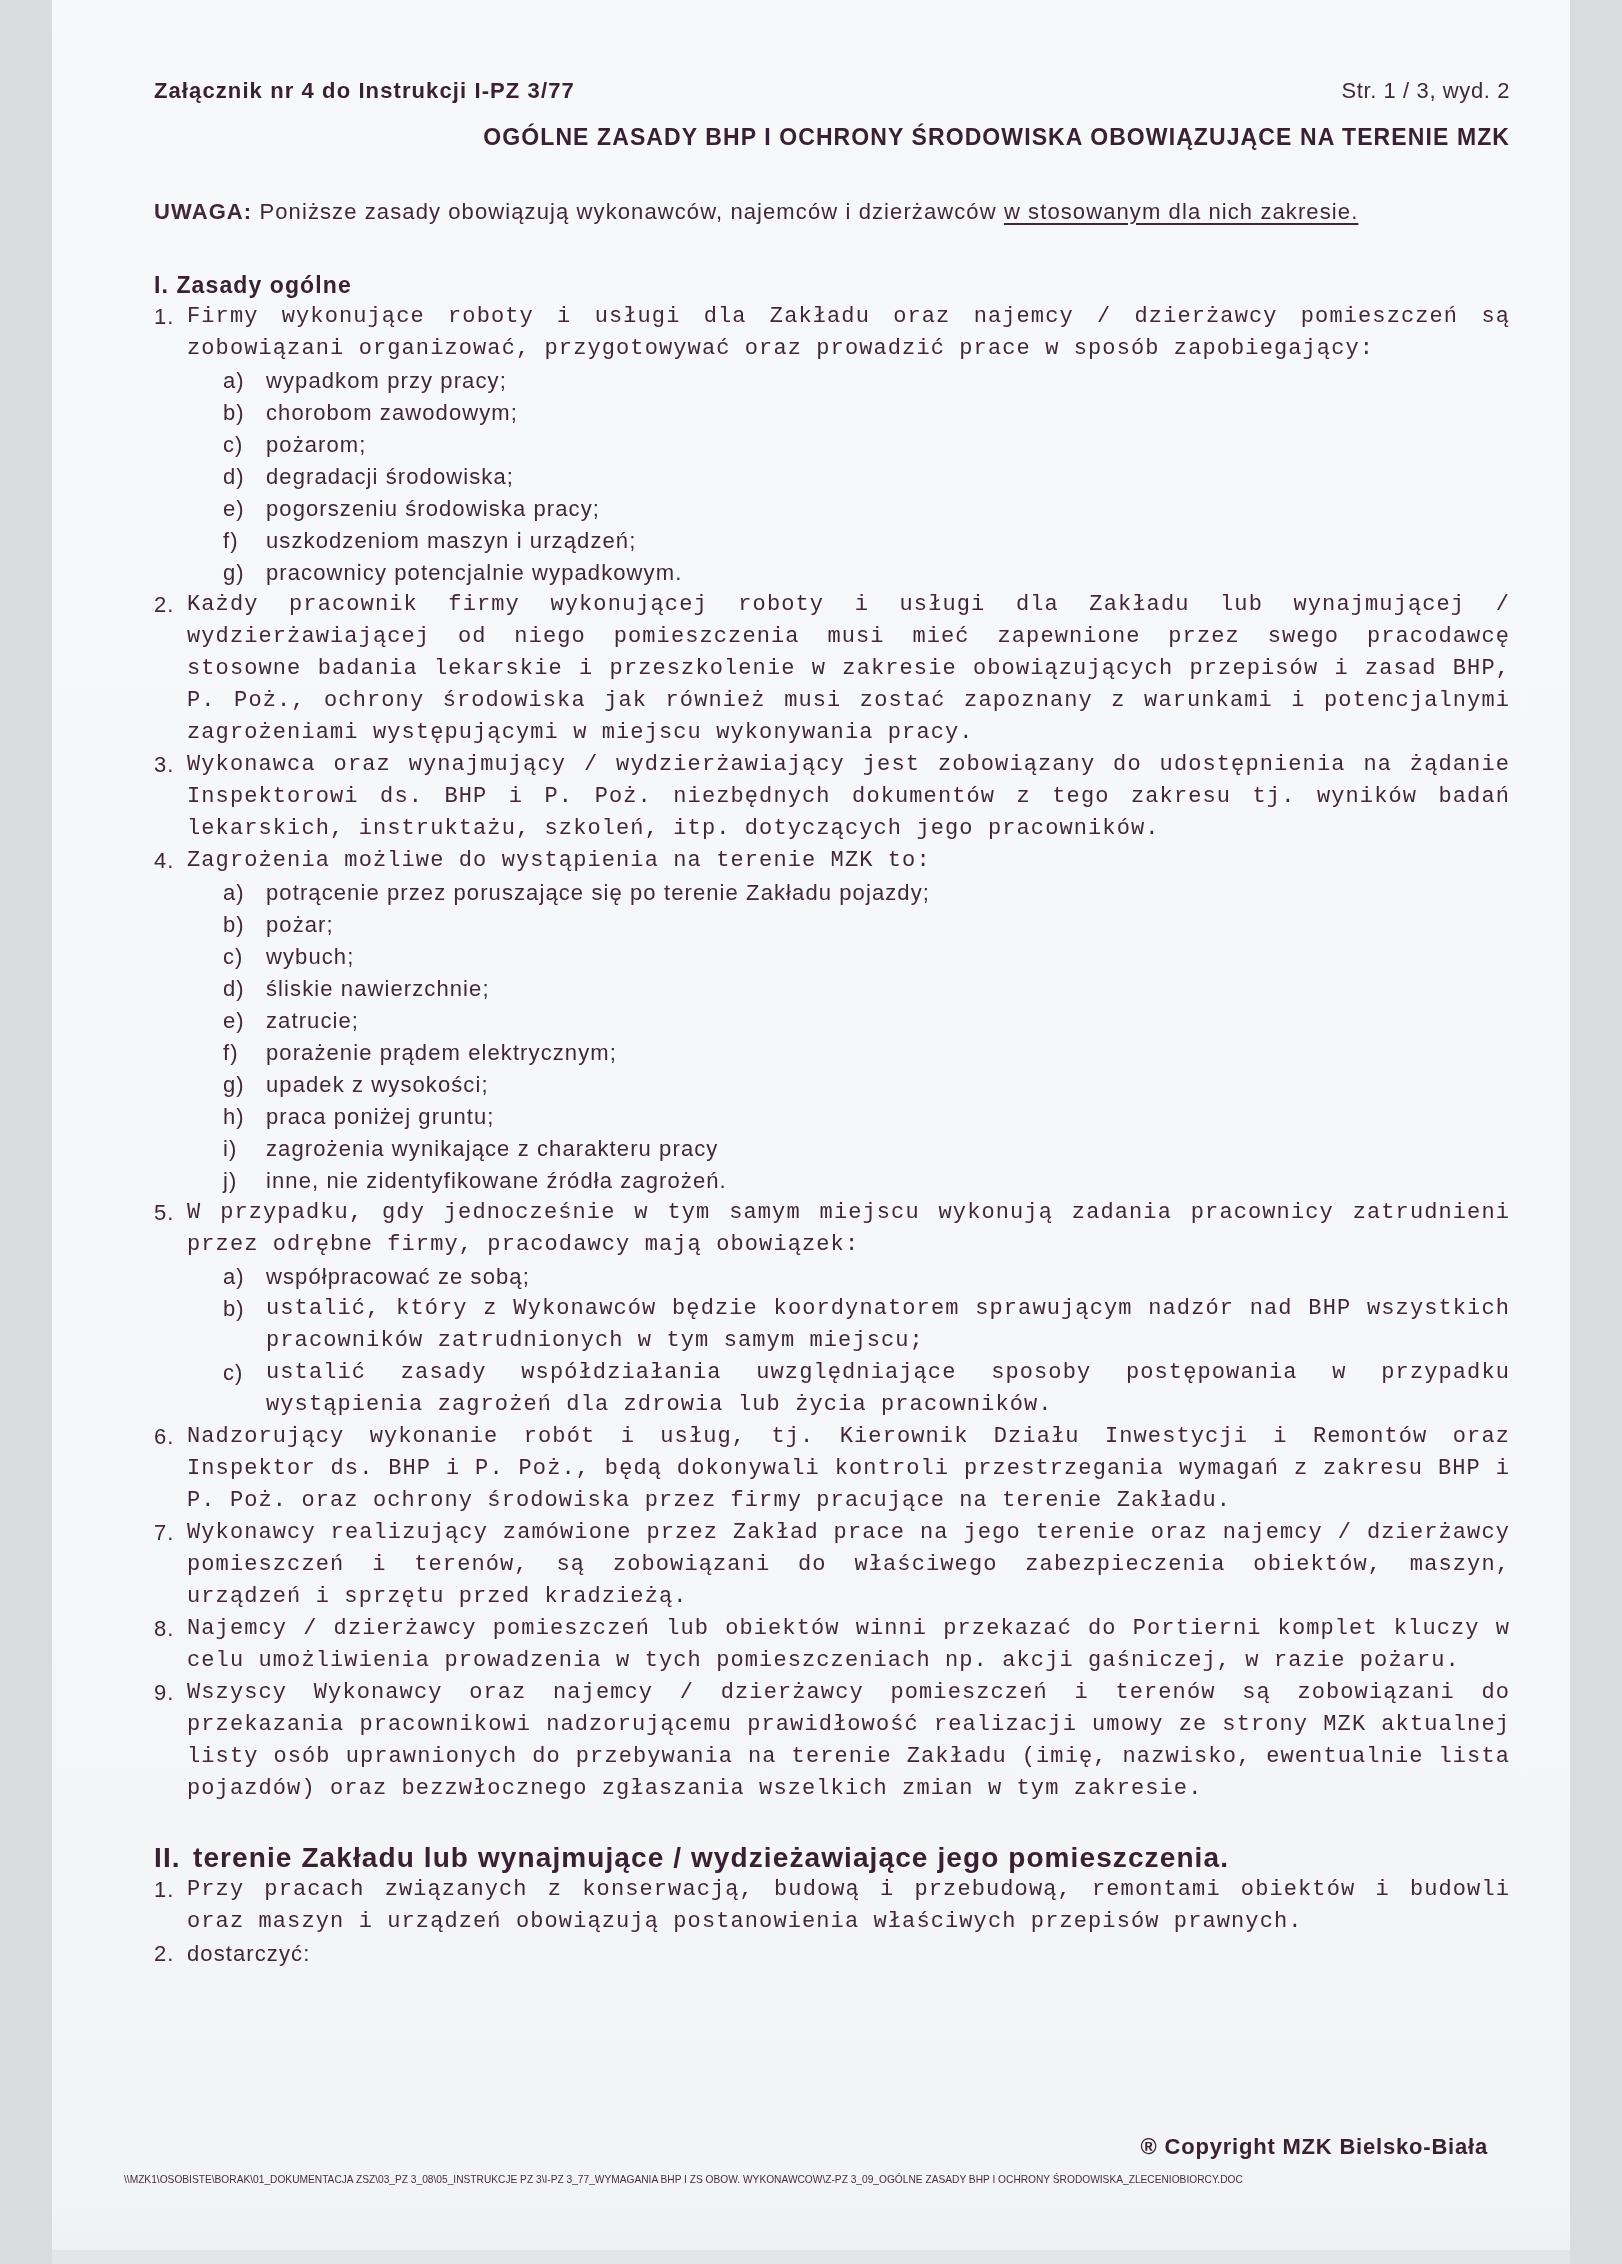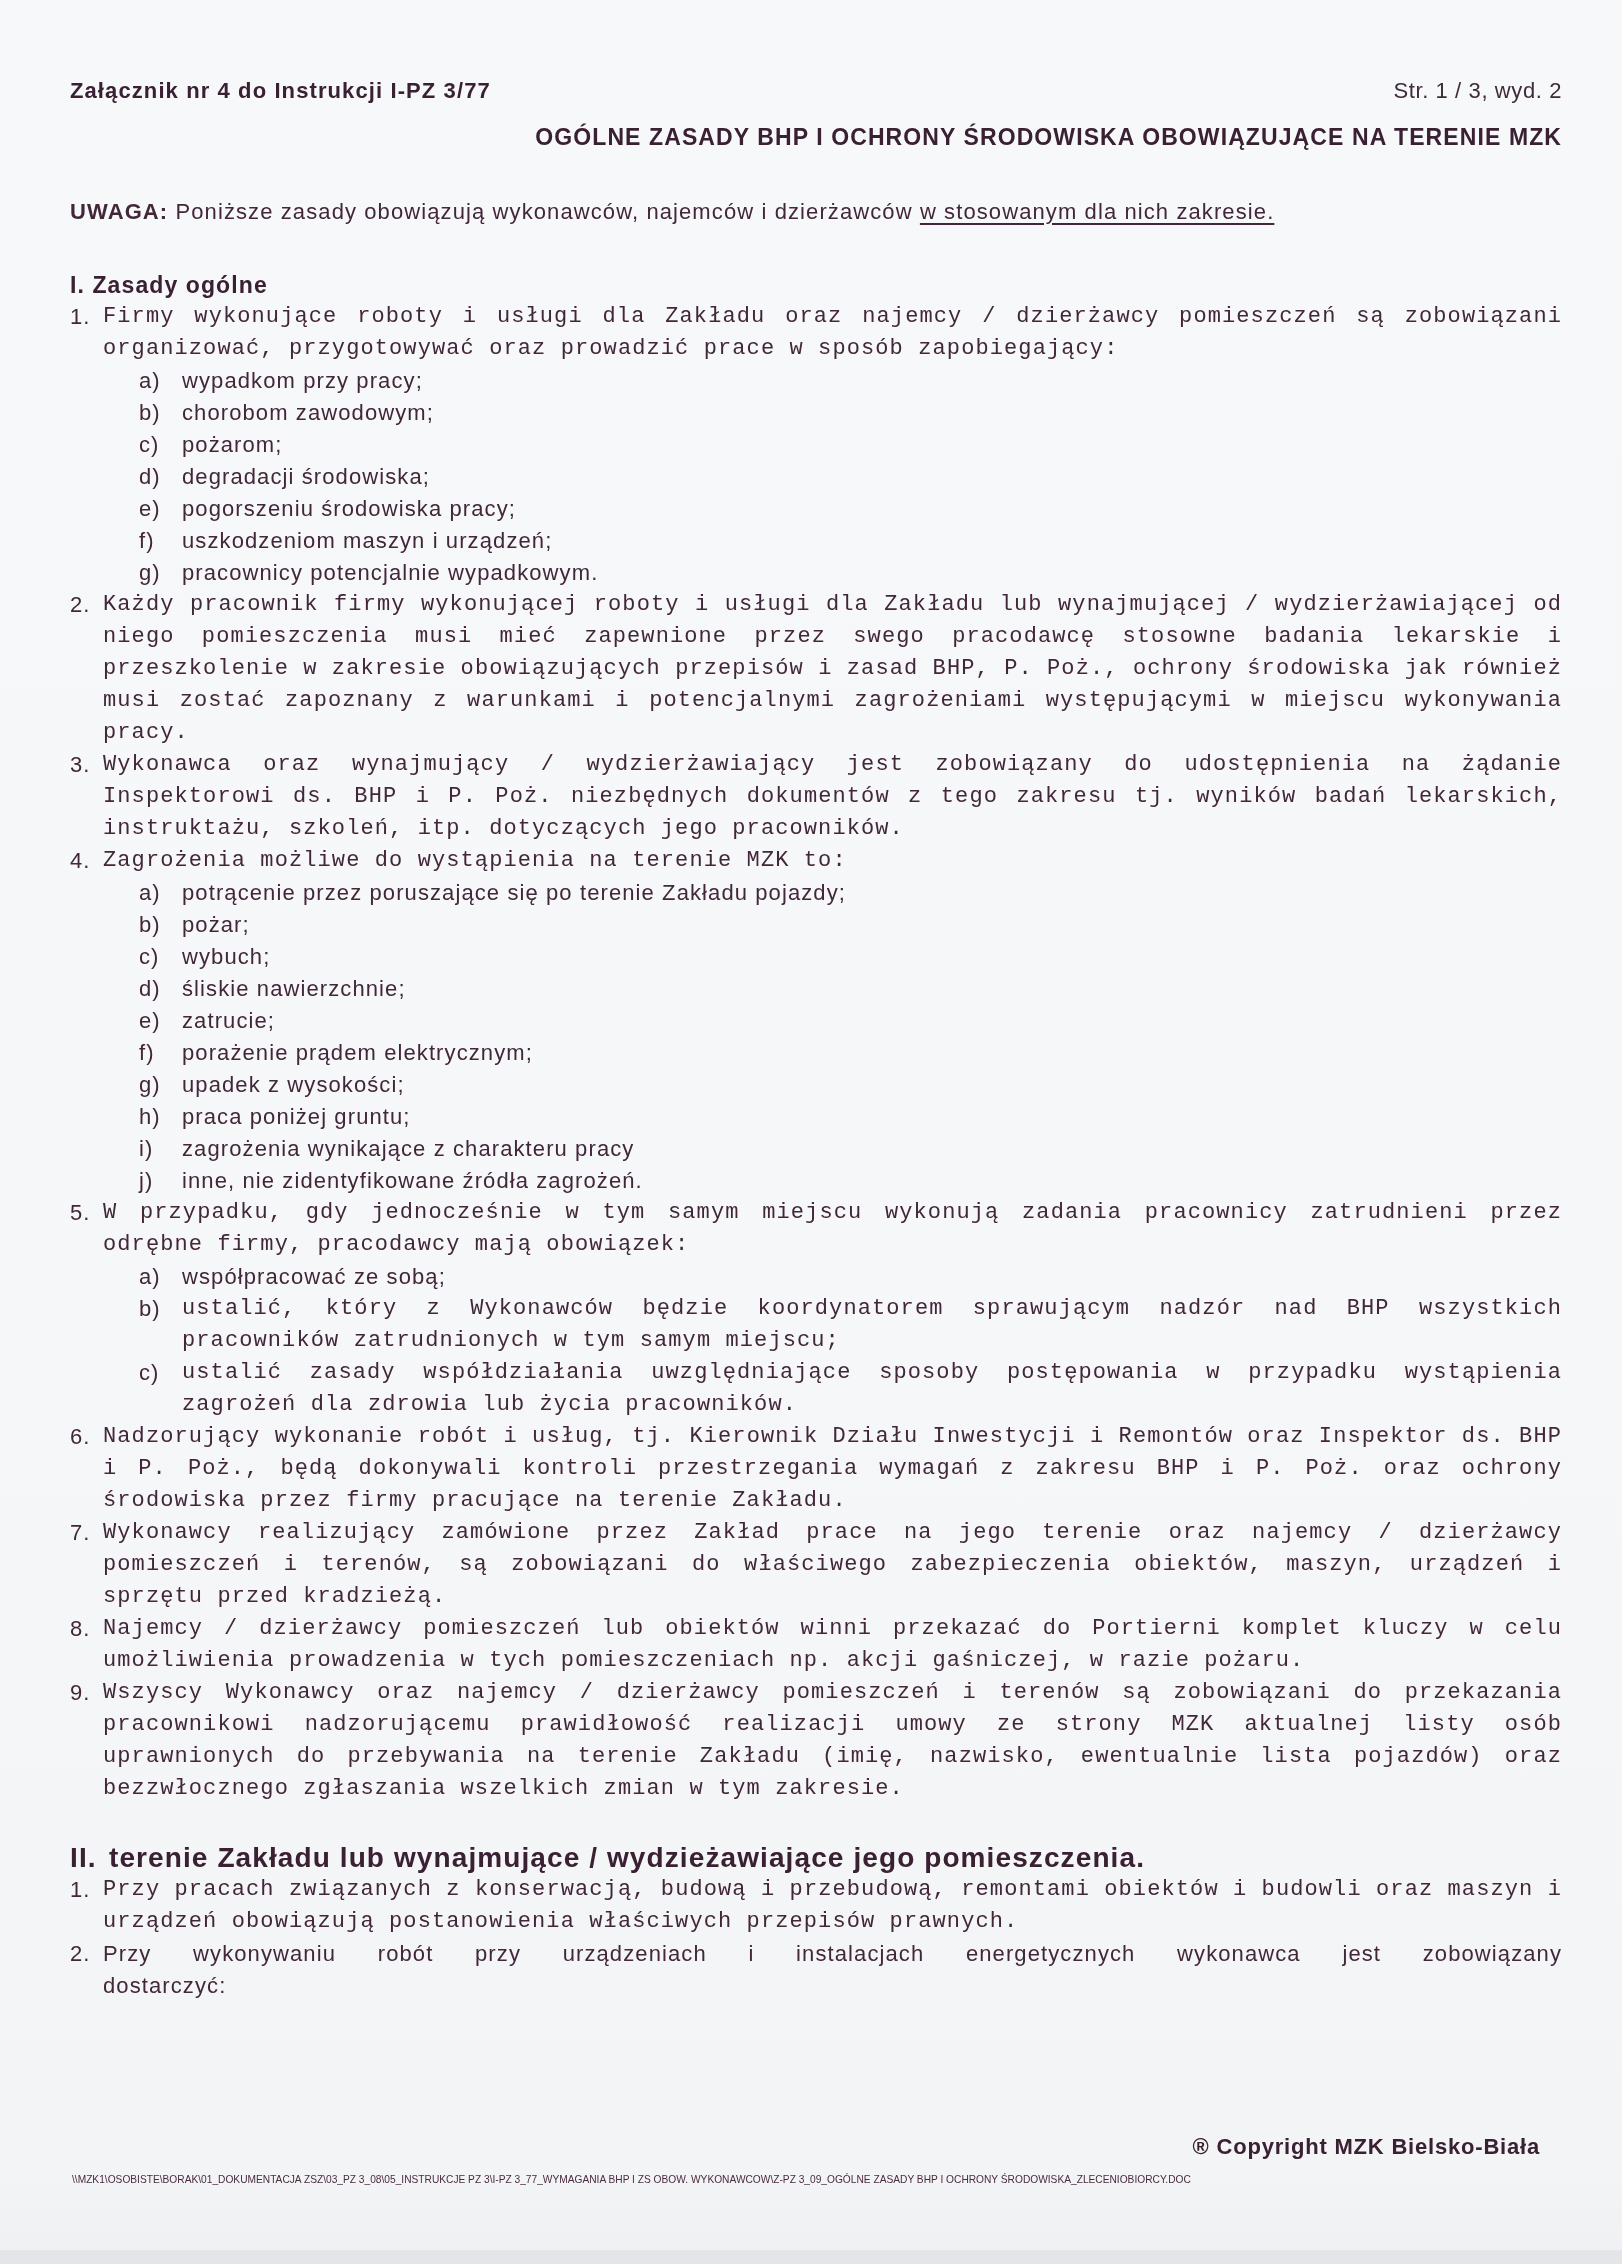--- a/index.html
+++ b/index.html
@@ -1,27 +1,28 @@
 <!DOCTYPE html>
 <html lang="pl"><head>
 <meta charset="utf-8">
 <style>
   html, body { margin: 0; padding: 0; background: #d9dbdd; }
   .page {
     position: relative;
-    width: 1622px;
+    width: 1486px;
     height: 2265px;
     margin: 0 auto;
     overflow: hidden;
     background: linear-gradient(180deg, #f7f8f9 0%, #f6f7f8 60%, #f3f4f5 96%, #eef0f1 100%);
     font-family: "Liberation Sans", "DejaVu Sans", sans-serif;
     color: #42273a;
     font-size: 22px;
     letter-spacing: 1.1px;
     line-height: 32px;
+    padding-left: 32px;
   }
   .page::after {
     content: "";
     position: absolute;
     left: 0; right: 0; bottom: 0;
     height: 14.6px;
     background: #e3e5e8;
   }
   .content { padding: 76px 60px 0 70px; }
   .b { font-weight: bold; }
@@ -239,21 +240,20 @@
       </div>
 
       <div class="row">
         <span class="num">1.</span>
         <div class="itext">Przy pracach związanych z konserwacją, budową i przebudową, remontami obiektów i budowli oraz maszyn i urządzeń obowiązują postanowienia właściwych przepisów prawnych.</div>
       </div>
 
       <div class="row">
         <span class="num">2.</span>
         <div style="flex:1">
-          <div class="just-force">Przy wykonywaniu robót przy urządzeniach i instalacjach energetycznych wykonawca jest zobowiązany</div>
           <div>dostarczyć:</div>
         </div>
       </div>
     </div>
 
   </div>
 
   <div class="copyright">® Copyright MZK Bielsko-Biała</div>
   <div class="footer-path">\\MZK1\OSOBISTE\BORAK\01_DOKUMENTACJA ZSZ\03_PZ 3_08\05_INSTRUKCJE PZ 3\I-PZ 3_77_WYMAGANIA BHP I ZS OBOW. WYKONAWCOW\Z-PZ 3_09_OGÓLNE ZASADY BHP I OCHRONY ŚRODOWISKA_ZLECENIOBIORCY.DOC</div>
 </div>

